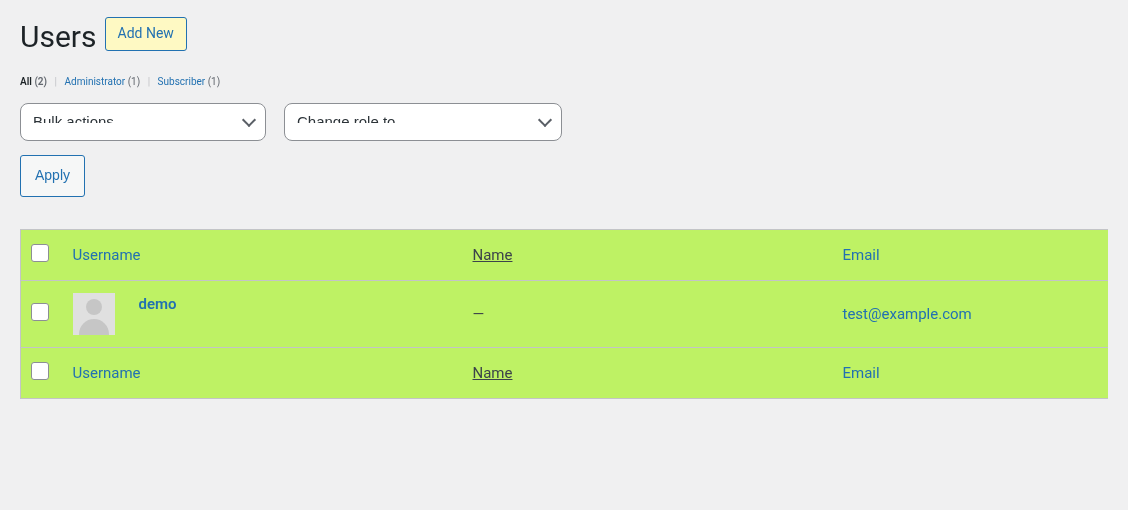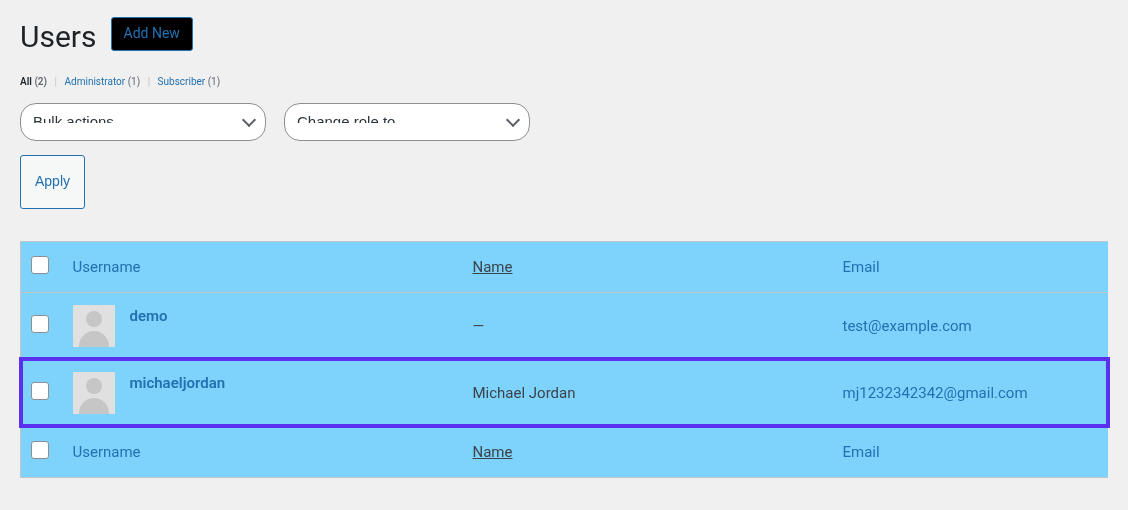--- a/index.html
+++ b/index.html
@@ -10,36 +10,36 @@
     background: #f0f0f1;
     color: #3c434a;
     font-size: 14px;
   }
   .wrap {
     padding: 10px 20px 20px 20px;
   }
   .header-row {
     display: flex;
     align-items: center;
-    gap: 14px;
+    gap: 8px;
     margin-bottom: 18px;
     margin-top: 0;
   }
   h1 {
     font-size: 30px;
     font-weight: 400;
     color: #1d2327;
     margin: 0;
     padding: 9px 0 4px 0;
   }
   .add-new {
     display: inline-block;
     border: 1px solid #2271b1;
     color: #2271b1;
-    background: #000000;
+    background: #fef9c3;
     padding: 6px 12px;
     font-size: 14px;
     border-radius: 3px;
     cursor: pointer;
     text-decoration: none;
     line-height: 1.4;
   }
   .subsubsub {
     font-size: 10px;
     color: #646970;
@@ -52,21 +52,21 @@
   .tablenav {
     display: flex;
     align-items: flex-start;
     gap: 18px;
     margin-bottom: 10px;
   }
   .action-col { display:flex; flex-direction:column; align-items:flex-start; }
   .sel {
     height: 38px;
     border: 1px solid #8c8f94;
-    border-radius: 16px;
+    border-radius: 8px;
     padding: 0 34px 17px 12px;
     font-size: 15px;
     color: #2c3338;
     background: #fff;
     appearance: none;
     -webkit-appearance: none;
     line-height: 36px;
     position: relative;
     cursor:pointer;
   }
@@ -77,36 +77,36 @@
     right: 12px;
     top: 50%;
     width: 8px;
     height: 8px;
     border-right: 2px solid #5a5f66;
     border-bottom: 2px solid #5a5f66;
     transform: translateY(-70%) rotate(45deg);
     pointer-events: none;
   }
   .sel.bulk { width: 246px; }
-  .sel.role { width: 246px; }
+  .sel.role { width: 278px; }
   .btn {
     margin-top: 14px;
     border: 1px solid #2271b1;
     color: #2271b1;
     background: #f6f7f7;
-    padding: 16px 14px;
+    padding: 10px 14px;
     font-size: 14px;
     border-radius: 3px;
     cursor: pointer;
     line-height: 1.4;
   }
   table.users {
     width: 100%;
     border-collapse: collapse;
-    background: #7dd3fc;
+    background: #bef264;
     border: 1px solid #c3c4c7;
     border-right: none;
     margin-top: 32px;
   }
   table.users th, table.users td {
     text-align: left;
     vertical-align: middle;
   }
   table.users thead th, table.users tfoot th {
     font-weight: 400;
@@ -128,21 +128,21 @@
     display: inline-block;
     cursor:pointer;
   }
   tbody td {
     padding: 12px 10px;
     border-bottom: 1px solid #e5e5e5;
     font-size: 15px;
     vertical-align: top;
   }
   tbody tr:last-child td { border-bottom:none; }
-  .user-cell { display:flex; align-items:flex-start; gap:15px; }
+  .user-cell { display:flex; align-items:flex-start; gap:24px; }
   .avatar {
     width: 42px; height: 42px;
     background: #e0e0e0;
     position: relative;
     flex-shrink: 0;
   }
   .avatar::before {
     content:""; position:absolute; top:6px; left:50%; transform:translateX(-50%);
     width:16px; height:16px; border-radius:50%; background:#c6c6c6;
   }
@@ -220,31 +220,20 @@
         <td class="check-col"><span class="checkbox"></span></td>
         <td>
           <div class="user-cell">
             <span class="avatar"></span>
             <a class="username-link">demo</a>
           </div>
         </td>
         <td><span class="dash">—</span></td>
         <td><a class="email-link">test@example.com</a></td>
       </tr>
-      <tr class="highlight">
-        <td class="check-col"><span class="checkbox"></span></td>
-        <td>
-          <div class="user-cell">
-            <span class="avatar"></span>
-            <a class="username-link">michaeljordan</a>
-          </div>
-        </td>
-        <td><span>Michael Jordan</span></td>
-        <td><a class="email-link">mj1232342342@gmail.com</a></td>
-      </tr>
     </tbody>
     <tfoot>
       <tr>
         <th class="check-col"><span class="checkbox"></span></th>
         <th class="username-col"><a>Username</a></th>
         <th class="name-col col-name"><span>Name</span></th>
         <th><a>Email</a></th>
       </tr>
     </tfoot>
   </table>

